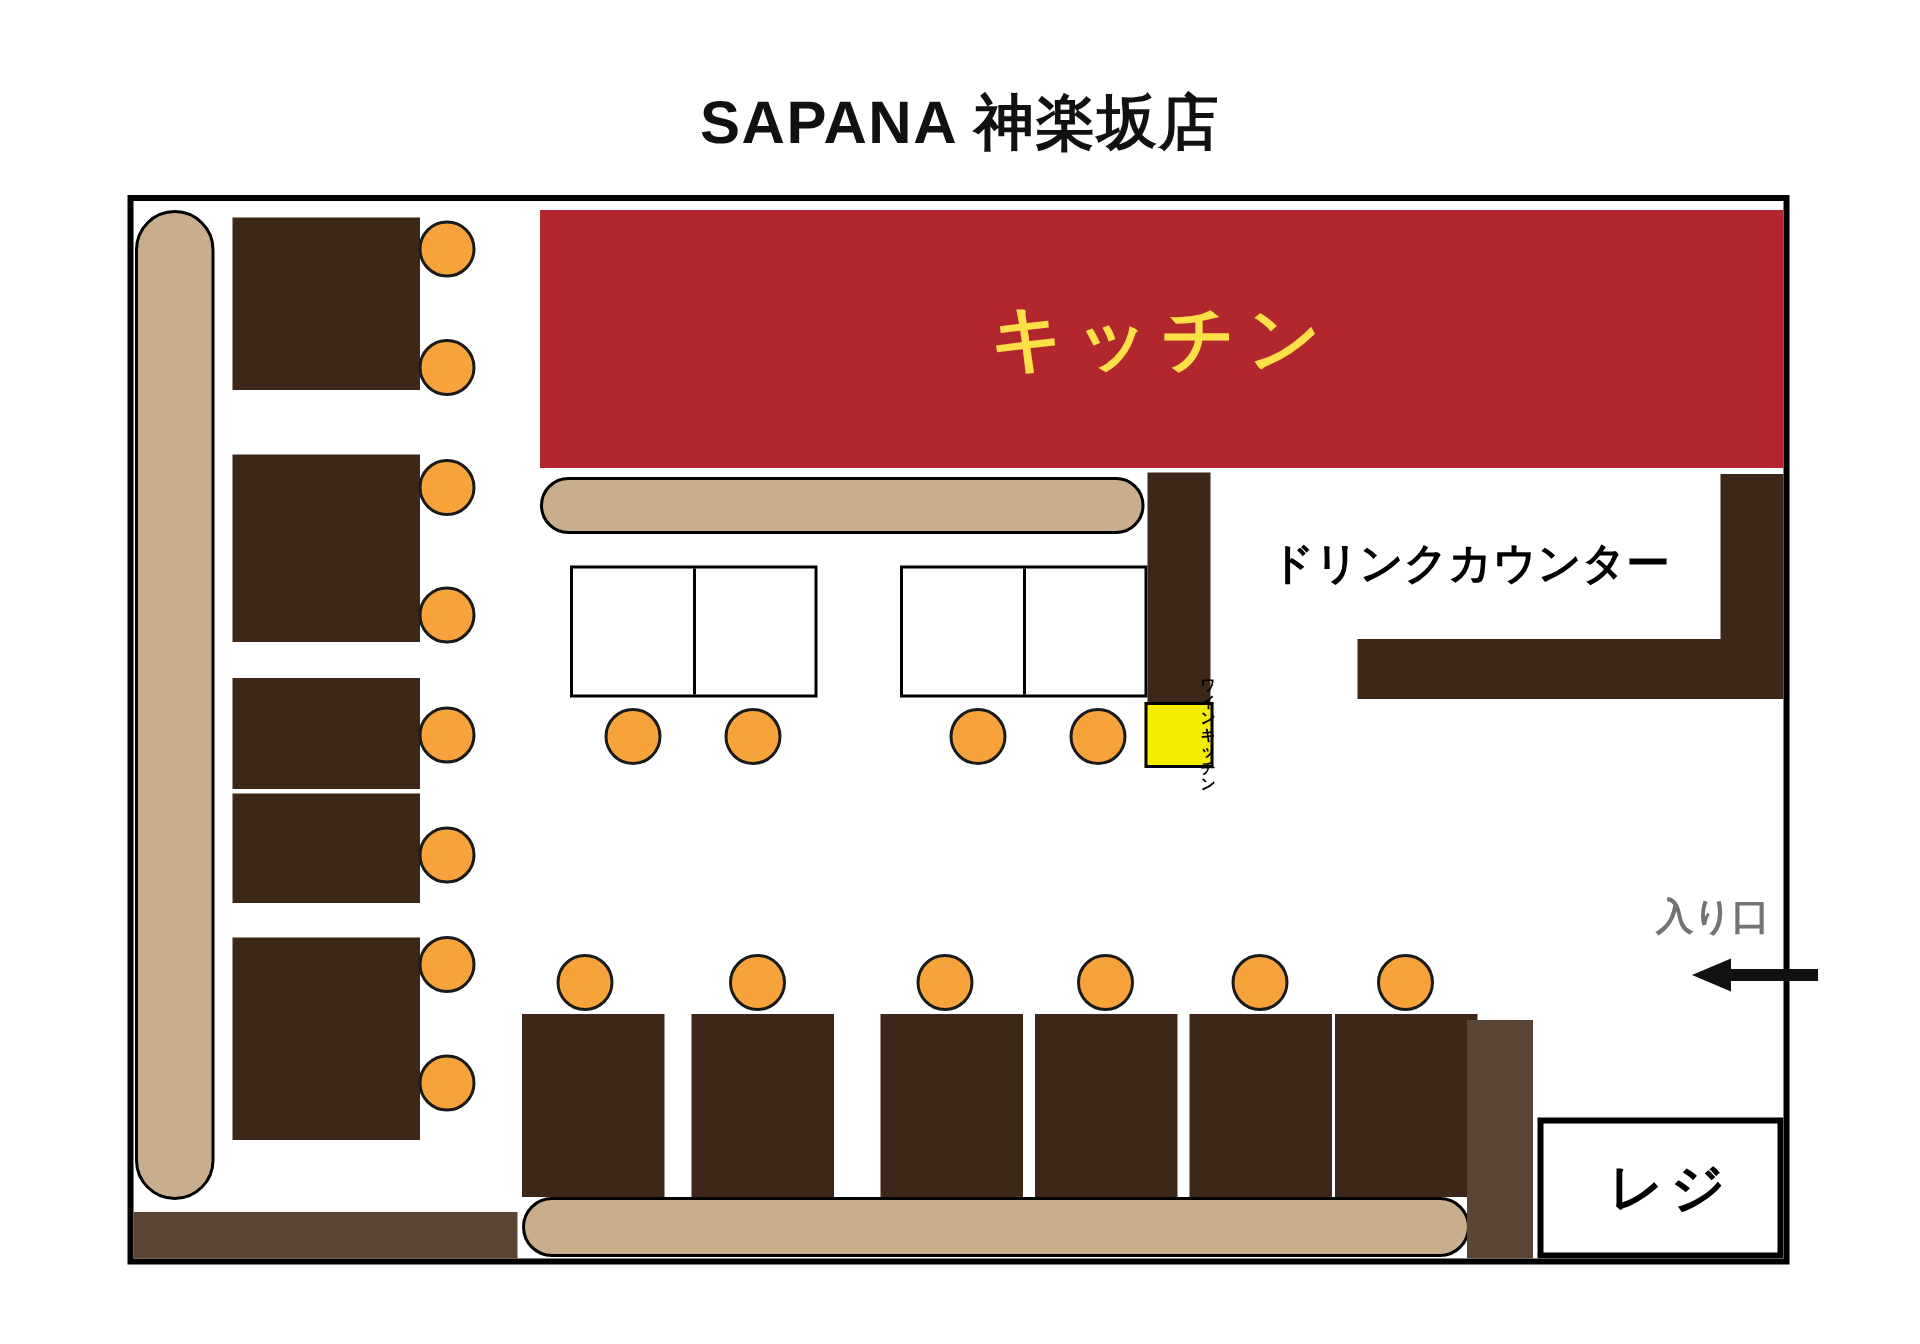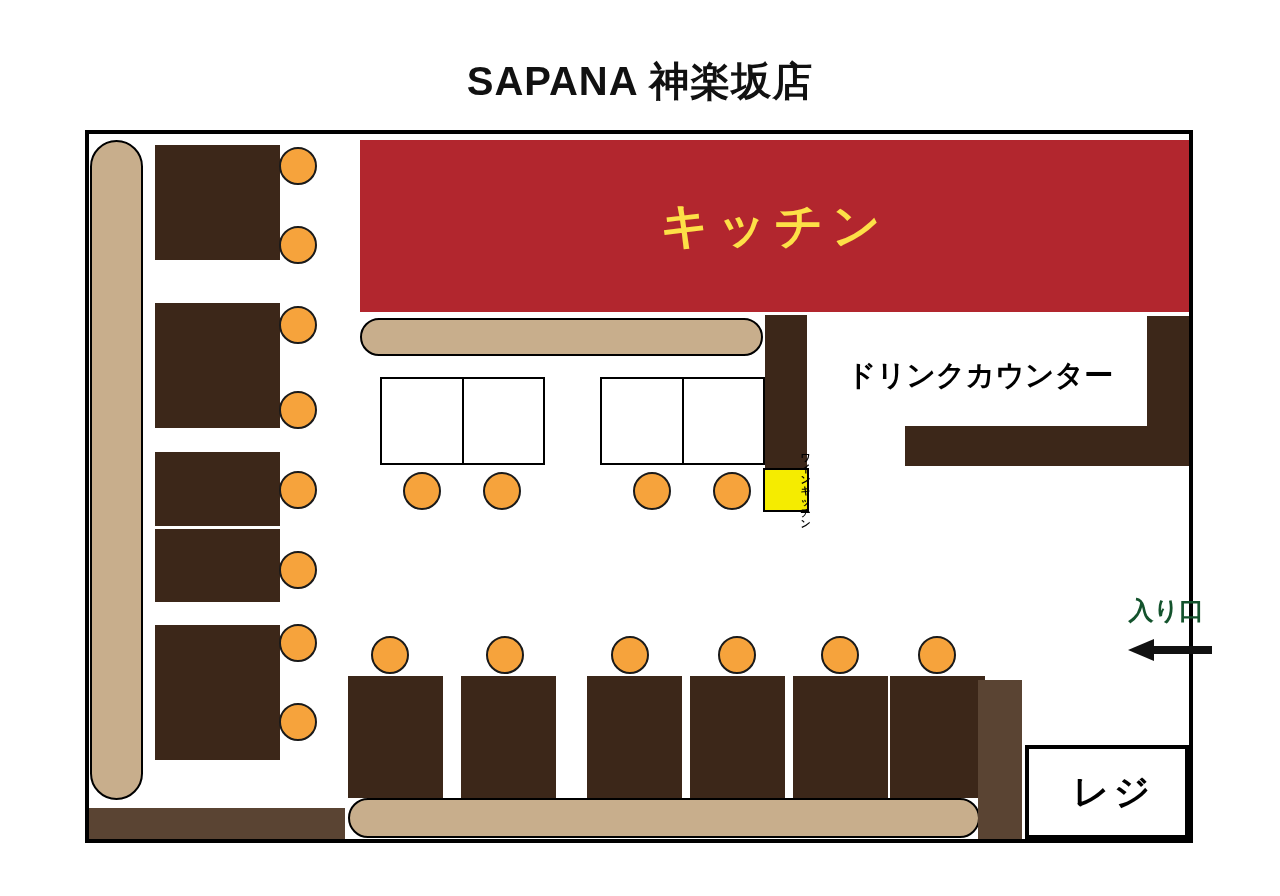--- a/index.html
+++ b/index.html
@@ -36,22 +36,22 @@
           font-size:10px; line-height:11px; font-weight:bold; color:#000; text-align:center;padding-left:39px; }
 
   .drink-label { position:absolute; left:681px; top:222px; width:420px; text-align:center;
                  font-size:29px; font-weight:bold; color:#000; white-space:nowrap; }
 
   .register { position:absolute; left:936px; top:611px; width:164px; height:94px;
               background:#fff; border:4px solid #000;
               display:flex; align-items:center; justify-content:center;
               font-size:36px; font-weight:bold; color:#000; letter-spacing:4px;padding-left:13px; }
 
-  .entrance-label { position:absolute; left:1104px; top:594px; width:100px; text-align:right;
-                    font-size:25px; font-weight:bold; color:#14532d; }
+  .entrance-label { position:absolute; left:1104px; top:594px; width:100px; text-align:left;
+                    font-size:25px; font-weight:bold; color:#737373; }
   .entrance-arrow { position:absolute; left:1128px; top:636px; width:84px; height:28px; }
 </style>
 </head>
 <body>
 
 <div class="page">
 
   <div class="title">SAPANA 神楽坂店</div>
 
   <div class="floor">

